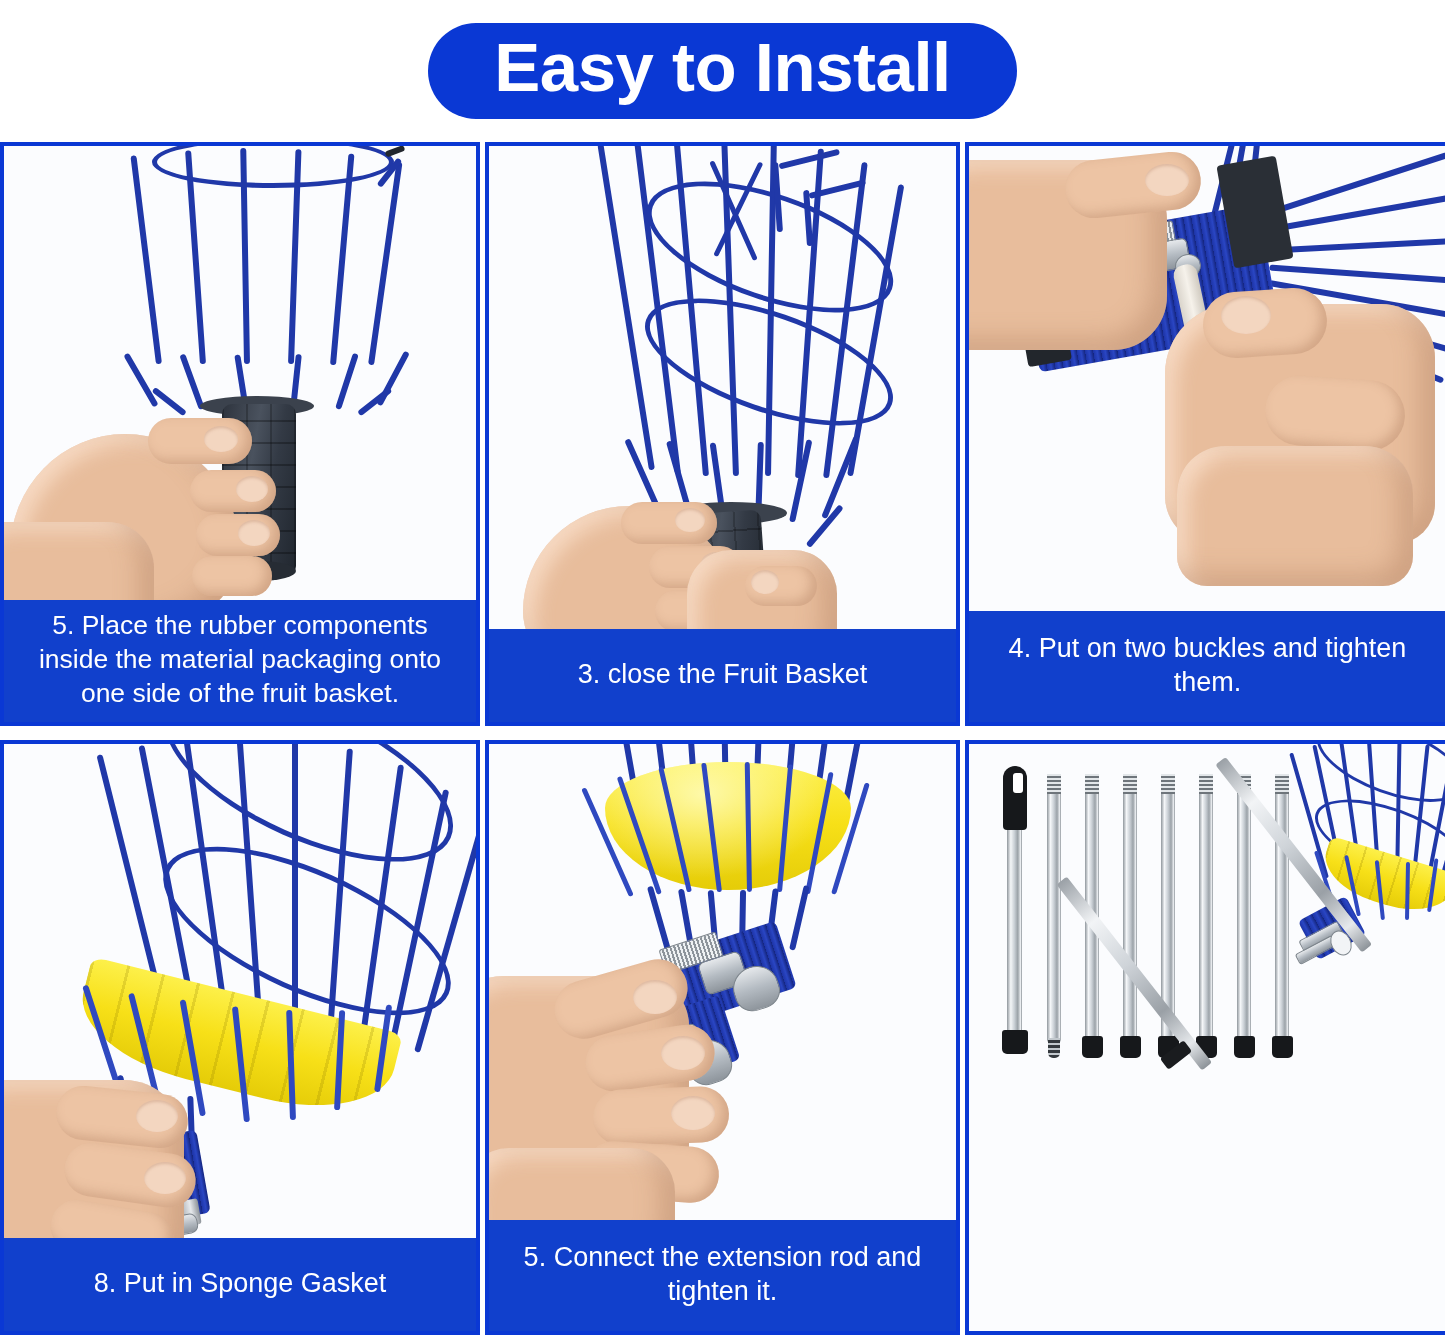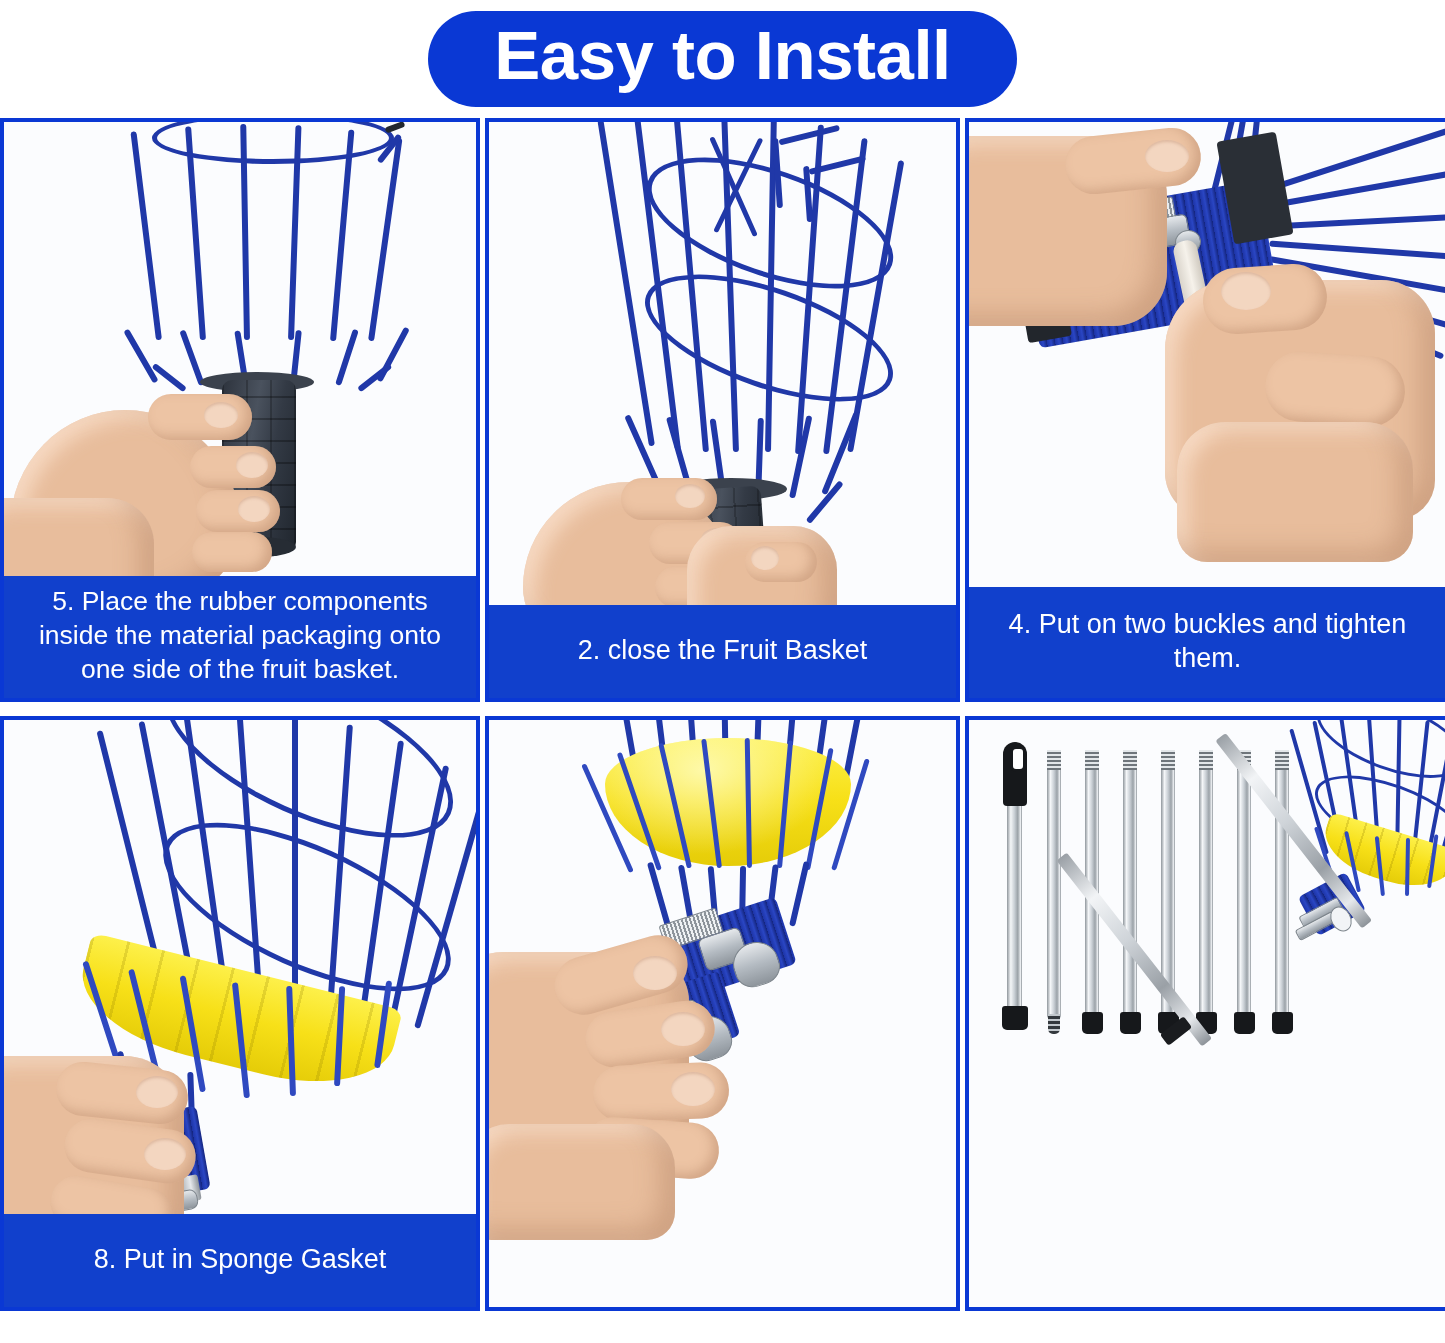--- a/index.html
+++ b/index.html
@@ -11,21 +11,21 @@
   body {
     width: 1445px;
     height: 1343px;
     font-family: "Liberation Sans", sans-serif;
     overflow: hidden;
     position: relative;
   }
 
   
   .header {
-    height: 118px;
+    height: 142px;
     display: flex;
     align-items: center;
     justify-content: center;
     background: #ffffff;
   }
   .title-pill {
     background: #0a38d4;
     color: #ffffff;
     border-radius: 52px;
     padding: 8px 66px 14px 66px;
@@ -248,21 +248,21 @@
       <div class="hand" style="left:34px;top:360px;width:212px;height:176px;"></div>
       <div class="finger" style="left:132px;top:356px;width:96px;height:42px;border-radius:40px;"></div>
       <div class="nail" style="left:186px;top:362px;width:30px;height:24px;"></div>
       <div class="finger" style="left:160px;top:400px;width:92px;height:42px;border-radius:40px;"></div>
       <div class="nail" style="left:212px;top:406px;width:30px;height:24px;"></div>
       <div class="finger" style="left:166px;top:444px;width:90px;height:42px;border-radius:40px;"></div>
       <div class="hand" style="left:198px;top:404px;width:150px;height:130px;border-radius:44px;"></div>
       <div class="finger" style="left:256px;top:420px;width:72px;height:40px;border-radius:36px;"></div>
       <div class="nail" style="left:262px;top:424px;width:28px;height:24px;"></div>
     </div>
-    <div class="caption c2">2. close the Fruit Basket</div>
+    <div class="caption c2">3. close the Fruit Basket</div>
   </div>
 
   <div class="panel">
     <div class="photo">
 
       <div class="tine" style="left:232px;top:-10px;width:6px;height:120px;transform:rotate(14deg);"></div>
       <div class="tine" style="left:252px;top:-14px;width:6px;height:120px;transform:rotate(10deg);"></div>
       <div class="tine" style="left:274px;top:-14px;width:6px;height:116px;transform:rotate(6deg);"></div>
       <div class="tine" style="left:300px;top:30px;width:210px;height:6px;transform:rotate(-18deg);"></div>
       <div class="tine" style="left:300px;top:62px;width:212px;height:6px;transform:rotate(-10deg);"></div>
@@ -394,20 +394,21 @@
       <div class="hand" style="left:-46px;top:232px;width:246px;height:232px;border-radius:60px 50px 40px 44px;"></div>
       <div class="finger" style="left:64px;top:226px;width:136px;height:58px;border-radius:42px;transform:rotate(-16deg);"></div>
       <div class="nail" style="left:144px;top:236px;width:44px;height:34px;"></div>
       <div class="finger" style="left:96px;top:286px;width:130px;height:56px;border-radius:42px;transform:rotate(-8deg);"></div>
       <div class="nail" style="left:172px;top:292px;width:44px;height:34px;"></div>
       <div class="finger" style="left:104px;top:344px;width:136px;height:56px;border-radius:42px;transform:rotate(-2deg);"></div>
       <div class="nail" style="left:182px;top:352px;width:44px;height:34px;"></div>
       <div class="finger" style="left:96px;top:400px;width:134px;height:56px;border-radius:42px;transform:rotate(4deg);"></div>
       <div class="hand" style="left:-24px;top:404px;width:210px;height:116px;border-radius:44px 44px 28px 28px;"></div>
     </div>
+    <div class="caption c5">5. Connect the extension rod and tighten it.</div>
   </div>
 
   <div class="panel">
     <div class="photo">
 
       <div class="chrome-v" style="left:38px;top:72px;width:15px;height:228px;"></div>
       <div class="blackcap" style="left:34px;top:22px;width:24px;height:64px;border-radius:12px 12px 4px 4px;"></div>
       <div style="position:absolute;left:41px;top:26px;width:10px;height:20px;border:3px solid #16181b;border-radius:6px;background:#ffffff;"></div>
       <div class="blackcap" style="left:33px;top:286px;width:26px;height:24px;border-radius:3px 3px 5px 5px;"></div>
 

